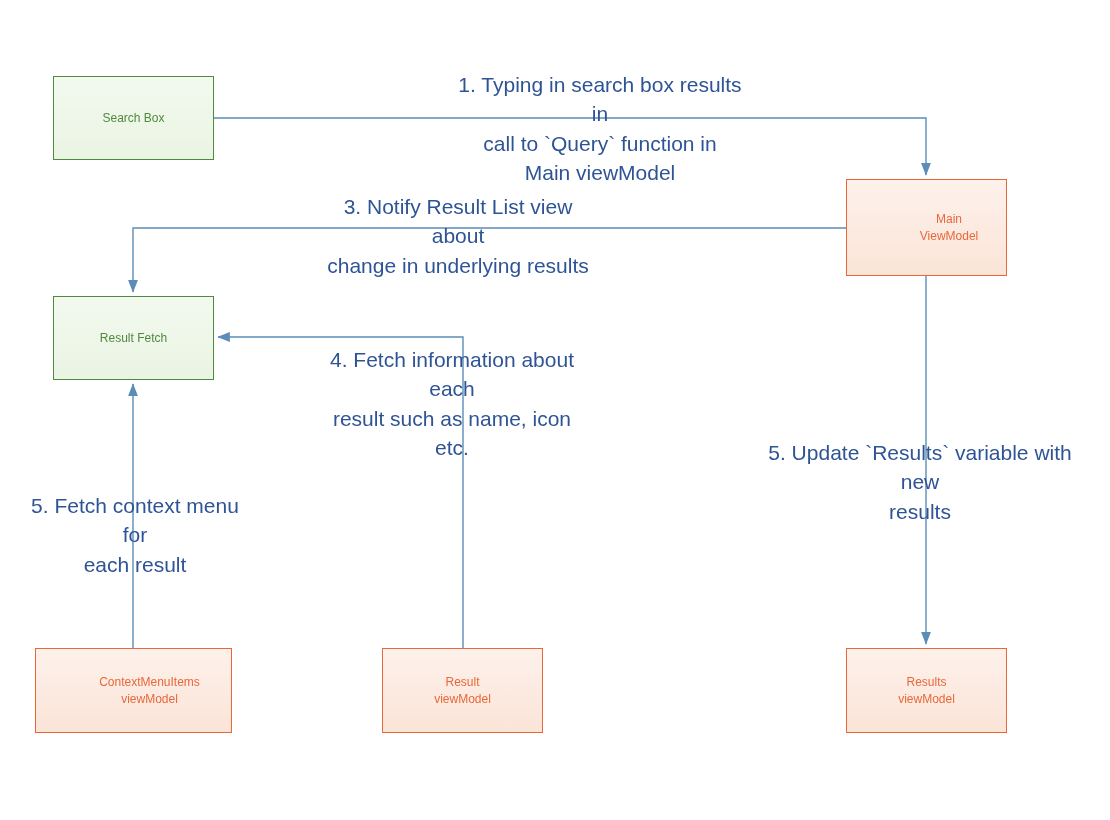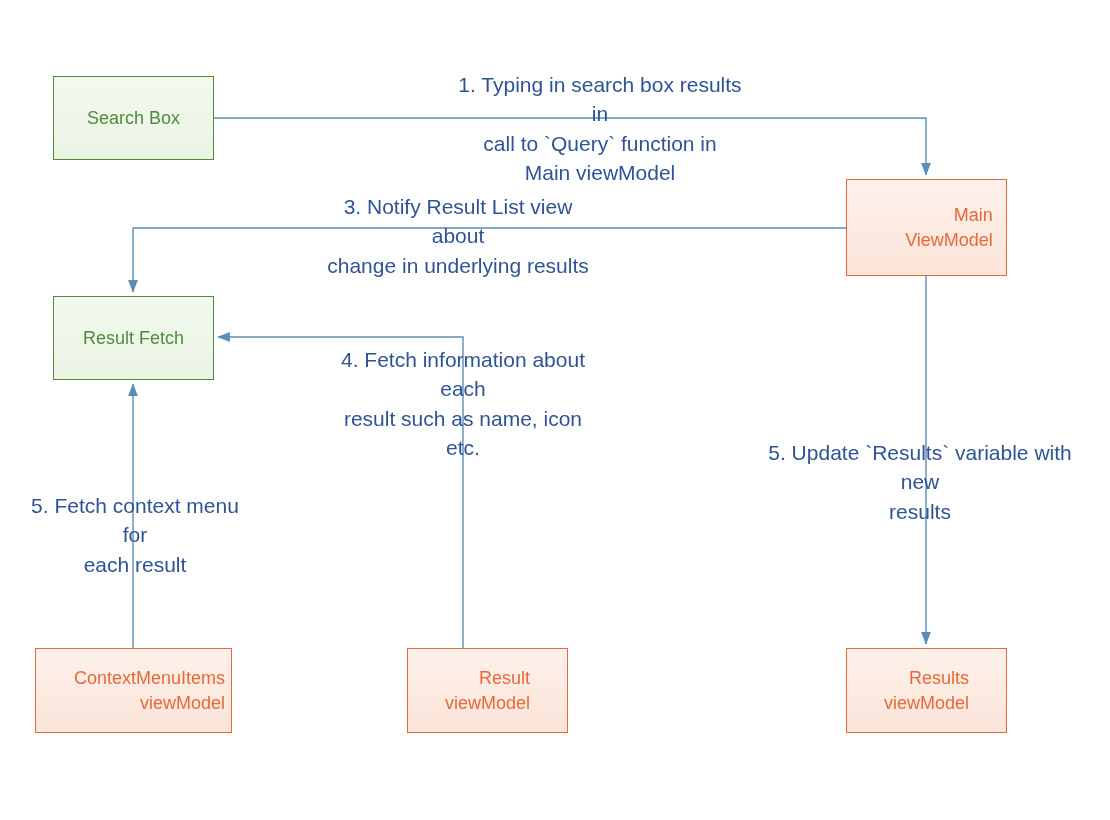--- a/index.html
+++ b/index.html
@@ -14,22 +14,22 @@
     background: #ffffff;
     font-family: "Liberation Sans", sans-serif;
     overflow: hidden;
   }
   .node {
     position: absolute;
     box-sizing: border-box;
     display: flex;
     align-items: center;
     justify-content: center;
-    text-align: right;
-    font-size: 18px;
+    text-align: center;
+    font-size: 12px;
     line-height: 1.35;
     white-space: pre-line;
   }
   .node.green {
     border: 1px solid #4f8a3d;
     color: #4f8a3d;
     background: linear-gradient(to bottom, #f3f9ef 0%, #eaf4e3 100%);
   }
   .node.orange {
     border: 1px solid #e8683a;
@@ -92,39 +92,39 @@
 
   <div class="node green" style="left:53px; top:296px; width:161px; height:84px;">
     <span>Result Fetch</span>
   </div>
 
   <div class="node orange" style="left:35px; top:648px; width:197px; height:85px;padding-left:32px;">
     <span>ContextMenuItems
 viewModel</span>
   </div>
 
-  <div class="node orange" style="left:382px; top:648px; width:161px; height:85px;margin-left:25px;">
+  <div class="node orange" style="left:382px; top:648px; width:161px; height:85px;">
     <span>Result
 viewModel</span>
   </div>
 
   <div class="node orange" style="left:846px; top:648px; width:161px; height:85px;">
     <span>Results
 viewModel</span>
   </div>
 
   <div class="label" style="left:452px; top:70px; width:296px;">1. Typing in search box results in
 call to `Query` function in
 Main viewModel</div>
 
   <div class="label" style="left:752px; top:438px; width:336px;">5. Update `Results` variable with new
 results</div>
 
   <div class="label" style="left:320px; top:192px; width:276px;">3. Notify Result List view about
 change in underlying results</div>
 
-  <div class="label" style="left:325px; top:345px; width:276px;text-align:center;">4. Fetch information about each
+  <div class="label" style="left:314px; top:345px; width:276px;text-align:center;">4. Fetch information about each
 result such as name, icon etc.</div>
 
   <div class="label" style="left:18px; top:491px; width:234px;">5. Fetch context menu for
 each result</div>
 
 </div>
 
 </body></html>

